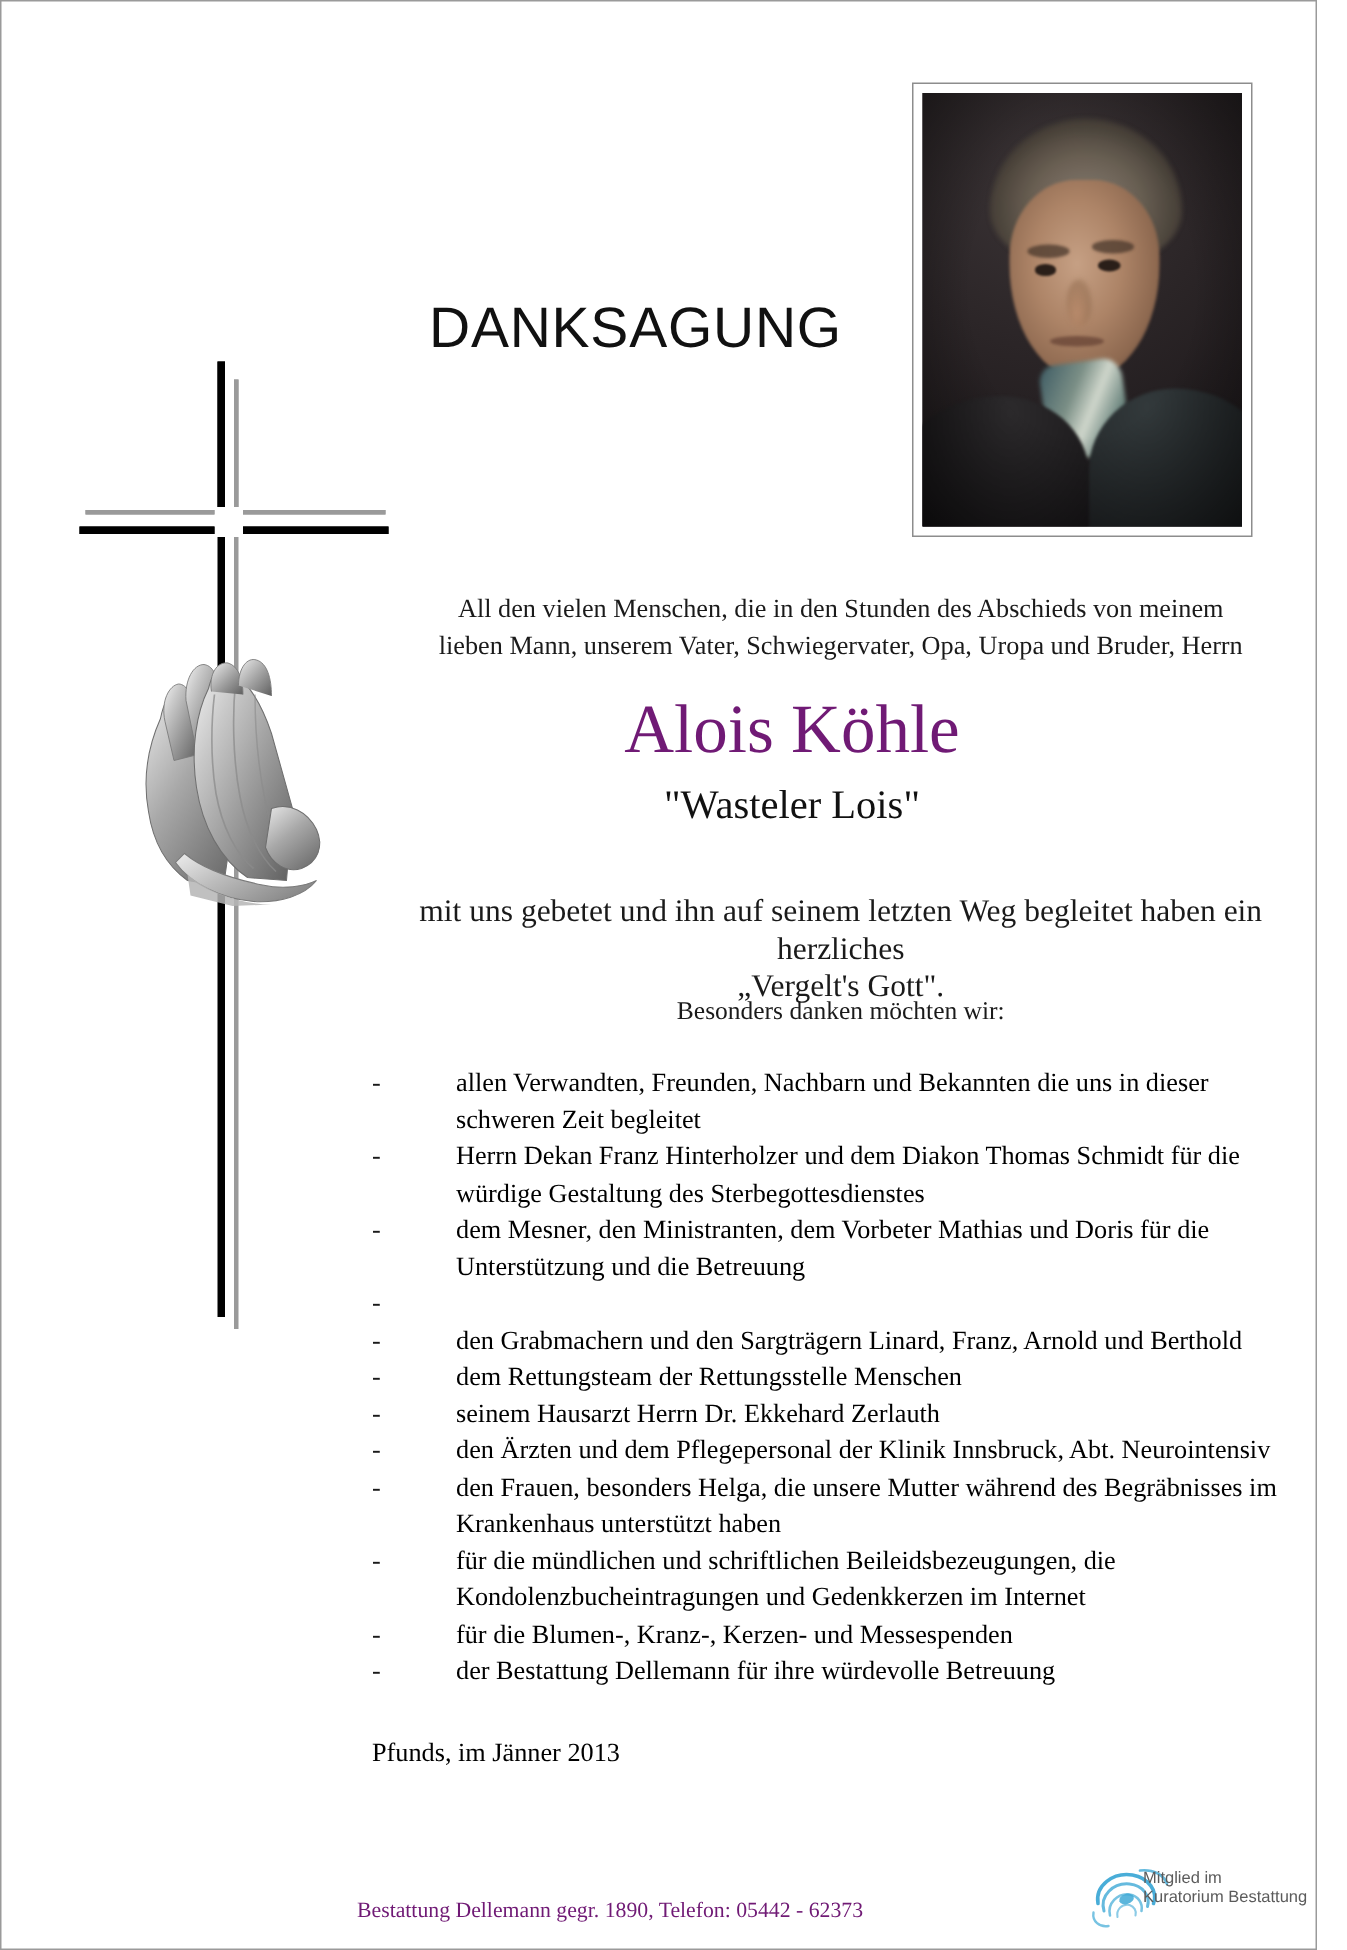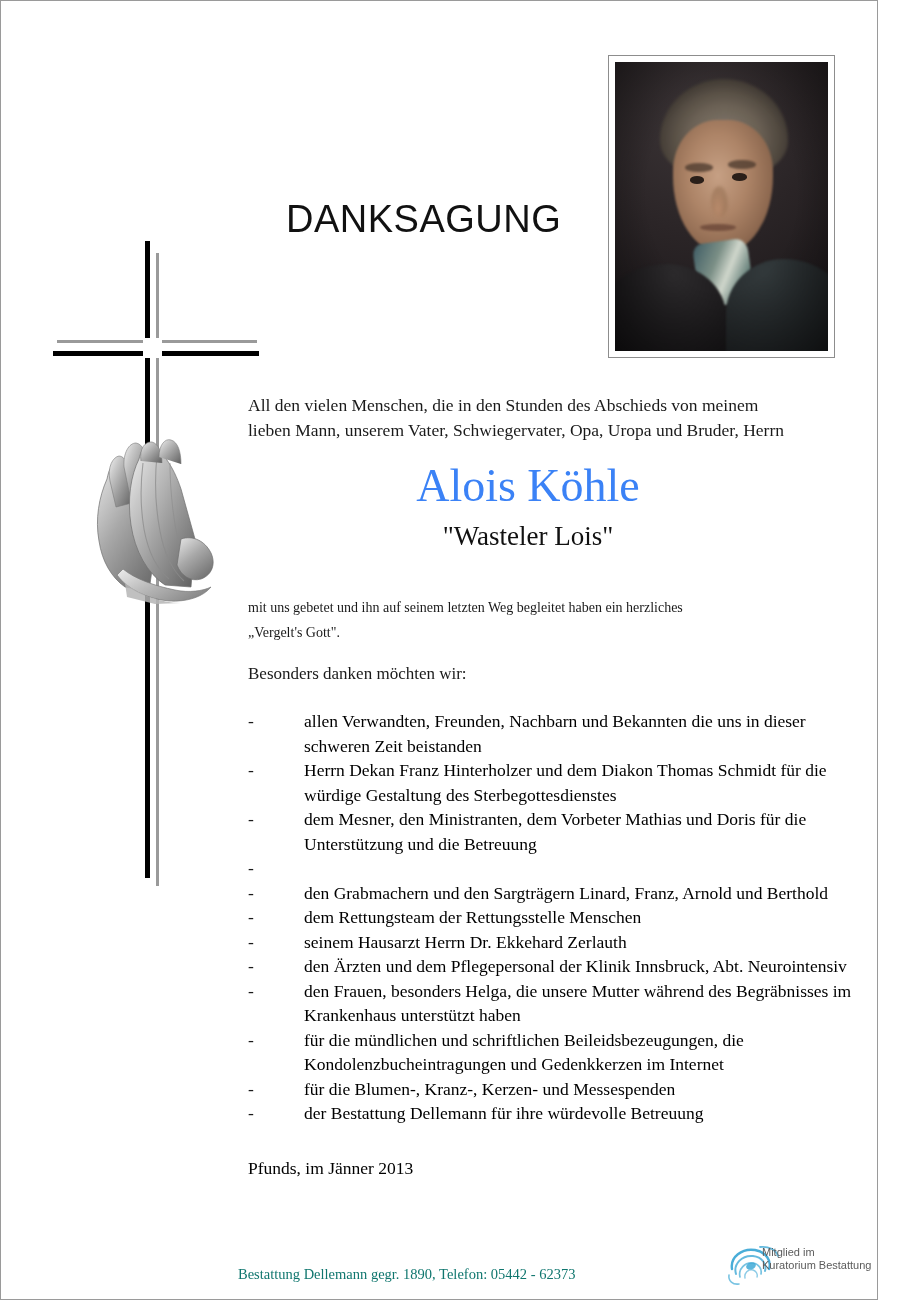--- a/index.html
+++ b/index.html
@@ -135,51 +135,52 @@
     letter-spacing: .5px;
     color: #111111;
     white-space: nowrap;
   }
 
   .body-col {
     position: absolute;
     left: 247px;
     width: 625px;
     color: #1a1a1a;
+    text-align: center;
   }
 
   #intro {
     top: 392px;
     font-size: 17.5px;
     line-height: 25px;
   }
   #intro p { white-space: nowrap; }
 
   #deceased-name {
     position: absolute;
     left: 247px; top: 458px;
     width: 560px;
     text-align: center;
     font-size: 46px;
     line-height: 54px;
-    color: #3b82f6;
+    color: #701a75;
   }
   #deceased-nickname {
     position: absolute;
     left: 247px; top: 518px;
     width: 560px;
     text-align: center;
     font-size: 27px;
     line-height: 34px;
     color: #111111;
   }
 
   #after-name {
     top: 594px;
-    font-size: 14px;
+    font-size: 21px;
     line-height: 25px;
   }
   #thanks-lead {
     top: 660px;
     font-size: 17px;
     line-height: 25px;
   }
 
   #thanks-list {
     position: absolute;
@@ -212,21 +213,21 @@
     display: flex;
     flex-direction: column;
   }
   #sig-place { width: 340px; flex: 0 0 340px; }
   #sig-family { flex: 1 1 auto; }
 
   #footer-text {
     position: absolute;
     left: 237px; top: 1265px;
     font-size: 14.5px;
-    color: #0f766e;
+    color: #701a75;
     white-space: nowrap;
   }
 
   #member-logo {
     position: absolute;
     left: 723px; top: 1240px;
     width: 155px; height: 46px;
   }
   #member-logo .logo-text {
     position: absolute;
@@ -338,21 +339,21 @@
   <div class="body-col" id="after-name">
     <p>mit uns gebetet und ihn auf seinem letzten Weg begleitet haben ein herzliches</p>
     <p>„Vergelt's Gott".</p>
   </div>
 
   <div class="body-col" id="thanks-lead">Besonders danken möchten wir:</div>
 
   <div id="thanks-list">
       <div class="item">
         <div class="marker">-</div>
-        <div class="itemtext">allen Verwandten, Freunden, Nachbarn und Bekannten die uns in dieser schweren Zeit beistanden</div>
+        <div class="itemtext">allen Verwandten, Freunden, Nachbarn und Bekannten die uns in dieser schweren Zeit begleitet</div>
       </div>
       <div class="item">
         <div class="marker">-</div>
         <div class="itemtext">Herrn Dekan Franz Hinterholzer und dem Diakon Thomas Schmidt für die würdige Gestaltung des Sterbegottesdienstes</div>
       </div>
       <div class="item">
         <div class="marker">-</div>
         <div class="itemtext">dem Mesner, den Ministranten, dem Vorbeter Mathias und Doris für die Unterstützung und die Betreuung</div>
       </div>
       <div class="item">

